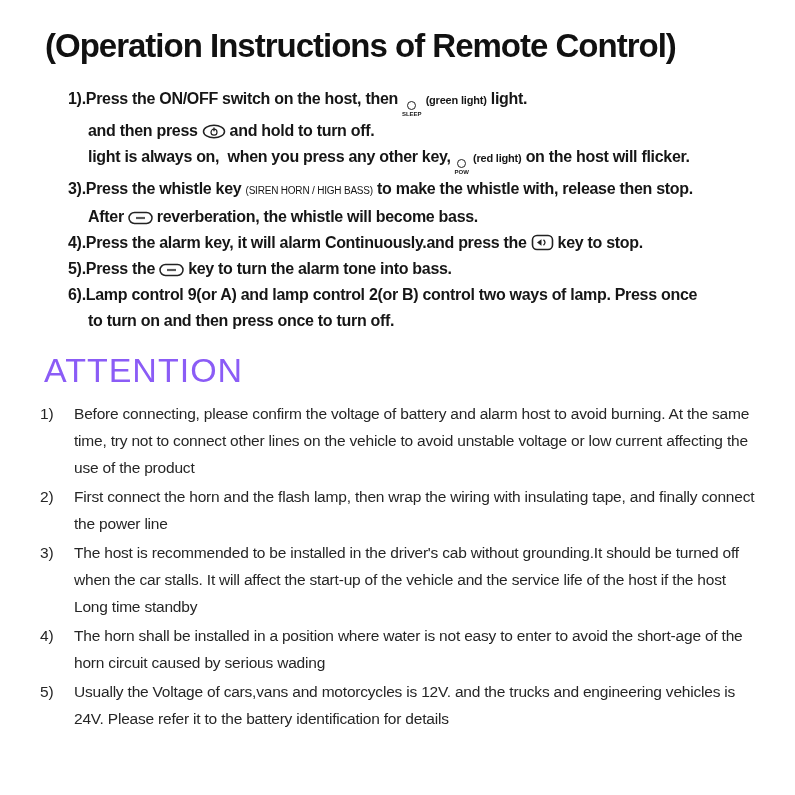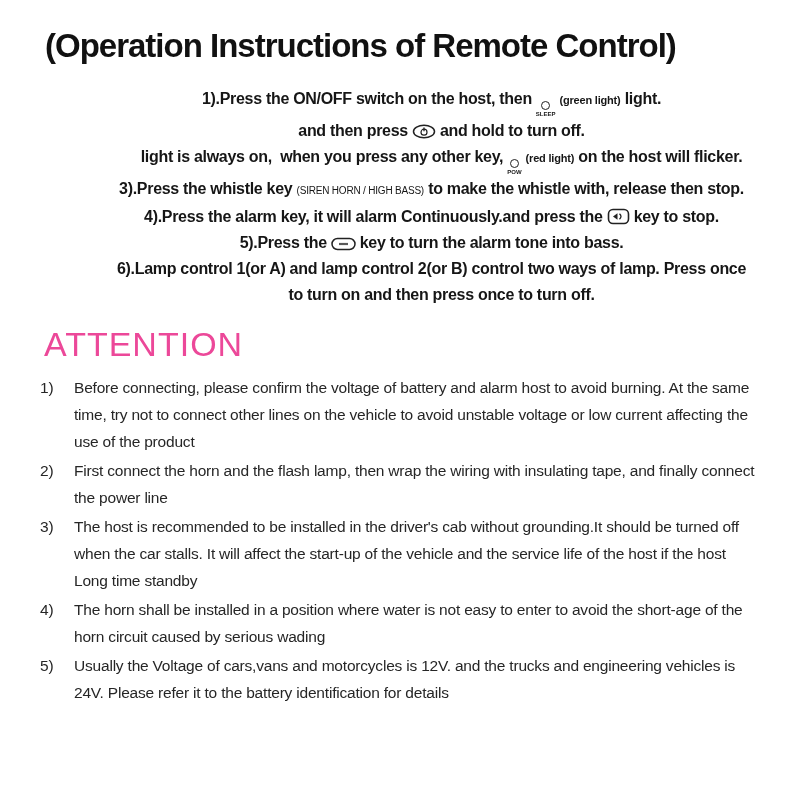--- a/index.html
+++ b/index.html
@@ -23,21 +23,21 @@
   }
 
   .ins-list {
     margin: 20px 0 0 68px;
     font-size: 16px;
     font-weight: 700;
     letter-spacing: -0.3px;
     line-height: 26px;
     color: #161616;
   }
-  .ins-line { white-space: pre; text-align: center; }
+  .ins-line { white-space: pre; }
   .ins-line.cont { padding-left: 20px; }
 
   .small-note {
     font-size: 11px;
     font-weight: 600;
     letter-spacing: -0.2px;
     margin-top: 32px;
   }
   .caps-note {
     font-size: 10px;
@@ -67,21 +67,21 @@
   }
 
   .key-svg { vertical-align: -3px; margin: 0 4px; }
 
   .att-heading {
     margin: 14px 0 0 44px;
     font-size: 34px;
     font-weight: 400;
     letter-spacing: 1px;
     line-height: 44px;
-    color: #ec4899;
+    color: #8b5cf6;
   }
 
   .att-list {
     margin: 8px 0 0 40px;
     width: 722px;
     font-size: 15.5px;
     font-weight: 400;
     letter-spacing: -0.2px;
     line-height: 27px;
     color: #262626;
@@ -105,33 +105,37 @@
     <div class="ins-line cont"><span>and then press</span><svg class="key-svg" width="24" height="15">
           <ellipse cx="12" cy="7.5" rx="10.5" ry="6.2" fill="none" stroke="#222" stroke-width="1.5"></ellipse>
           <circle cx="12" cy="8.2" r="3" fill="none" stroke="#222" stroke-width="1.2"></circle>
           <line x1="12" y1="3.4" x2="12" y2="7.2" stroke="#222" stroke-width="1.3"></line>
         </svg><span>and hold to turn off.</span></div>
 
     <div class="ins-line cont"><span>light is always on,  when you press any other key,</span><span class="ind-icon"><span class="ind-circle"></span><span class="ind-label">POW</span></span><span class="small-note">(red light)</span> <span>on the host will flicker.</span></div>
 
     <div class="ins-line"><span>3).Press the whistle key</span> <span class="caps-note">(SIREN HORN / HIGH BASS)</span> <span>to make the whistle with, release then stop.</span></div>
 
+    <div class="ins-line cont"><span>After</span><svg class="key-svg" width="25" height="14">
+          <rect x="1" y="1.5" width="23" height="11" rx="5.5" fill="none" stroke="#222" stroke-width="1.5"></rect>
+          <line x1="8" y1="7" x2="17" y2="7" stroke="#222" stroke-width="2.2" opacity="0.75"></line>
+        </svg><span>reverberation, the whistle will become bass.</span></div>
 
     <div class="ins-line"><span>4).Press the alarm key, it will alarm Continuously.and press the</span><svg class="key-svg" width="23" height="17">
           <rect x="1.5" y="1.5" width="20" height="14" rx="4.5" fill="none" stroke="#222" stroke-width="1.6"></rect>
           <path d="M6 8.5 L10.5 5.2 L10.5 11.8 Z" fill="#222"></path>
           <path d="M12.5 5.8 Q15.5 8.5 12.5 11.2" fill="none" stroke="#222" stroke-width="1.3"></path>
         </svg><span>key to stop.</span></div>
 
     <div class="ins-line"><span>5).Press the</span><svg class="key-svg" width="25" height="14">
           <rect x="1" y="1.5" width="23" height="11" rx="5.5" fill="none" stroke="#222" stroke-width="1.5"></rect>
           <line x1="8" y1="7" x2="17" y2="7" stroke="#222" stroke-width="2.2" opacity="0.75"></line>
         </svg><span>key to turn the alarm tone into bass.</span></div>
 
-    <div class="ins-line">6).Lamp control 1(or A) and lamp control 2(or B) control two ways of lamp. Press once</div>
+    <div class="ins-line">6).Lamp control 9(or A) and lamp control 2(or B) control two ways of lamp. Press once</div>
     <div class="ins-line cont">to turn on and then press once to turn off.</div>
 
   </div>
 
   <div class="att-heading">ATTENTION</div>
 
   <div class="att-list">
 
     <div class="att-item">
       <span class="att-num">1)</span>

